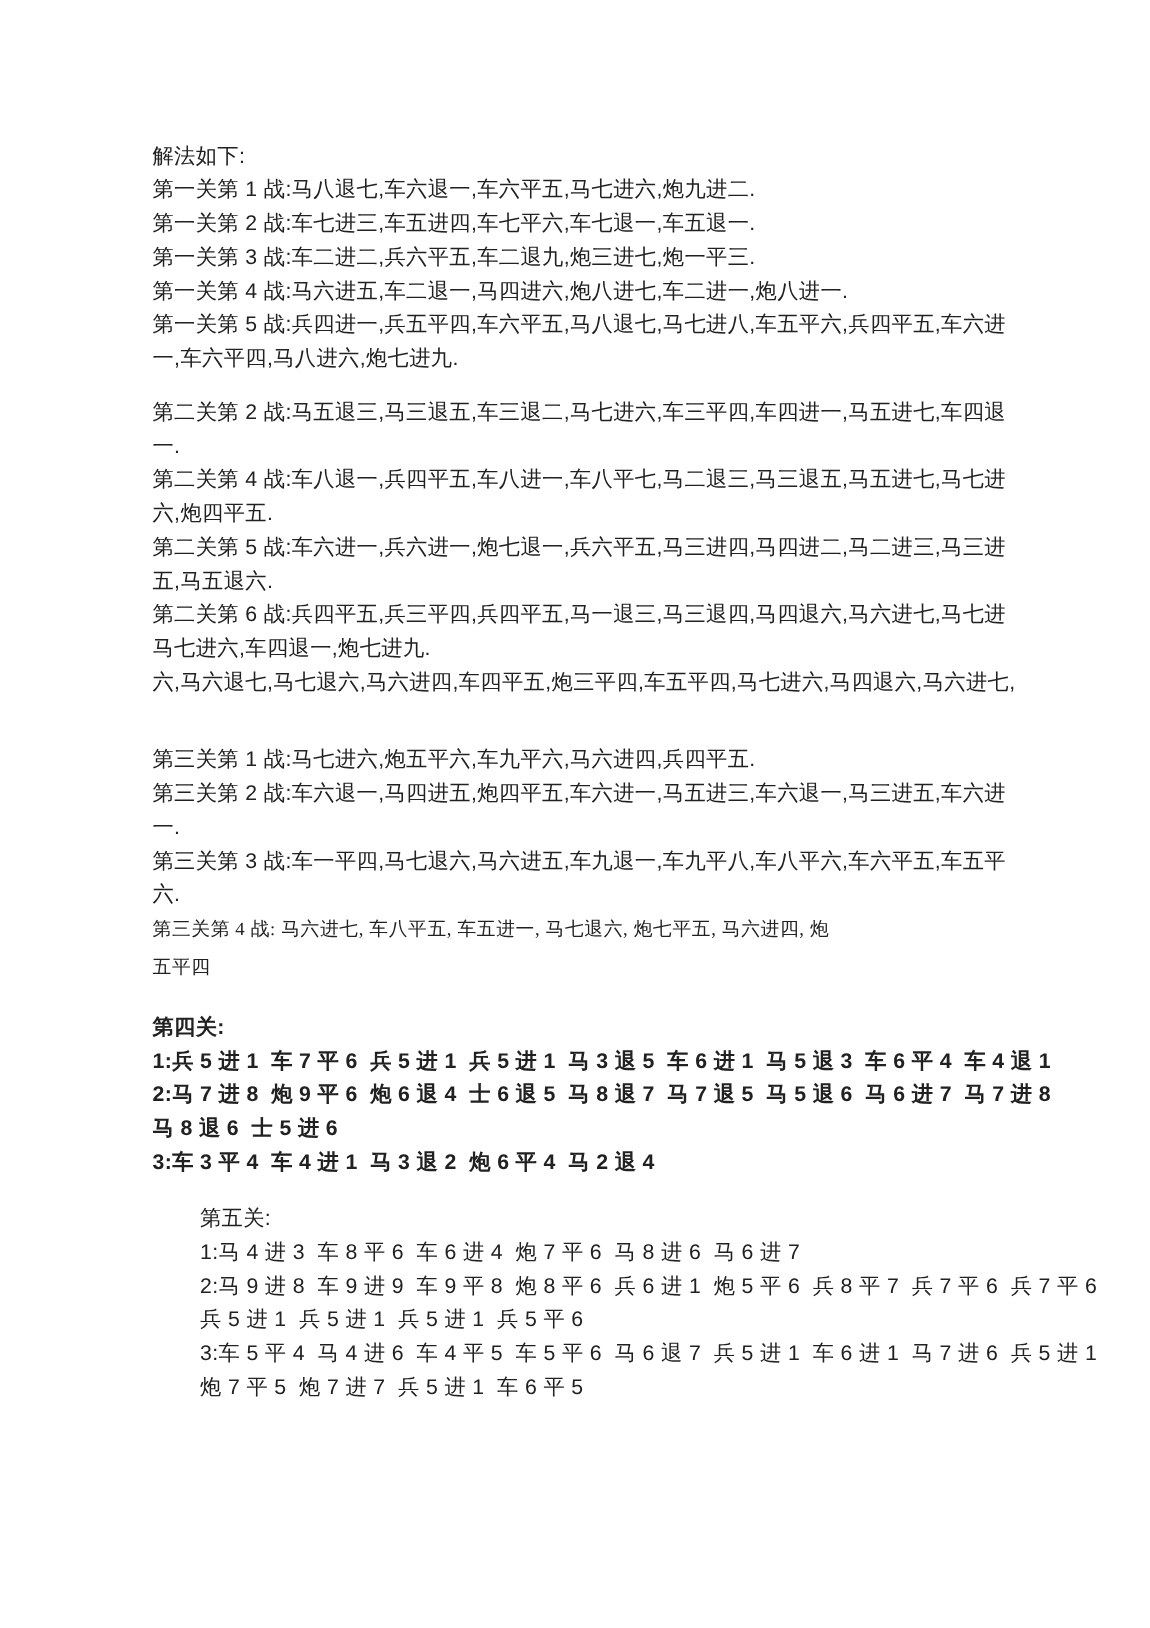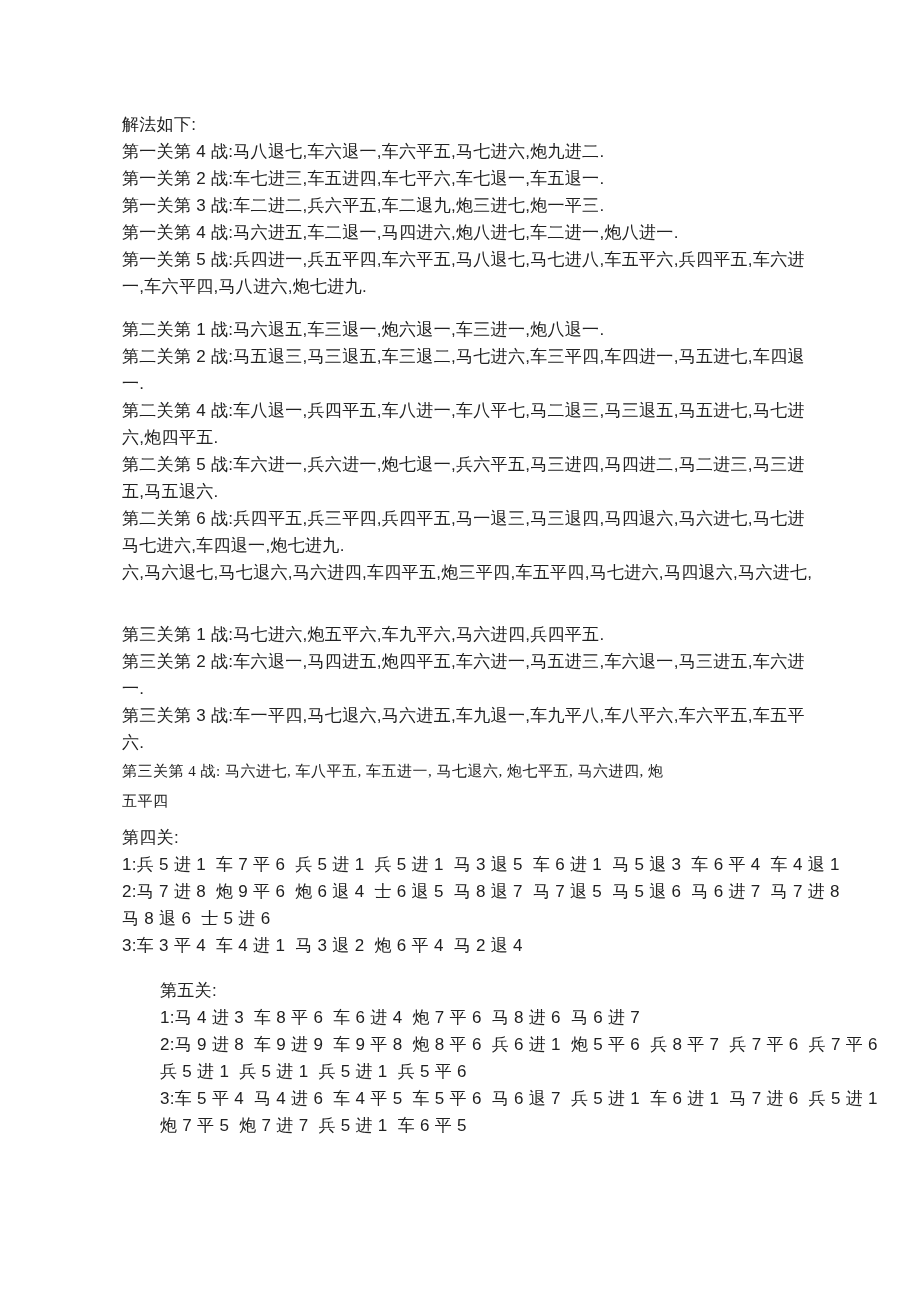--- a/index.html
+++ b/index.html
@@ -25,39 +25,38 @@
   }
   .line.large {
     font-family: "Liberation Serif", "DejaVu Serif", serif;
     font-size: 15px;
     line-height: 30px;
     letter-spacing: 0.5px;
   }
   .section { margin: 0; }
   #sec-level-2 { margin-top: 16px; }
   #sec-level-3 { margin-top: 35px; }
-  #sec-level-4 { margin-top: 8px; }
+  #sec-level-4 { margin-top: 19px; font-weight: bold; }
   #sec-level-5 { margin-top: 18px; margin-left: 38px; }
 </style>
 </head>
 <body>
 
 <div class="doc">
   <div class="line">解法如下:</div>
   <div id="sections">
       <div class="section" id="sec-level-1">
-        <div class="line">第一关第 4 战:马八退七,车六退一,车六平五,马七进六,炮九进二.</div>
+        <div class="line">第一关第 1 战:马八退七,车六退一,车六平五,马七进六,炮九进二.</div>
         <div class="line">第一关第 2 战:车七进三,车五进四,车七平六,车七退一,车五退一.</div>
         <div class="line">第一关第 3 战:车二进二,兵六平五,车二退九,炮三进七,炮一平三.</div>
         <div class="line">第一关第 4 战:马六进五,车二退一,马四进六,炮八进七,车二进一,炮八进一.</div>
         <div class="line">第一关第 5 战:兵四进一,兵五平四,车六平五,马八退七,马七进八,车五平六,兵四平五,车六进</div>
         <div class="line">一,车六平四,马八进六,炮七进九.</div>
       </div>
       <div class="section" id="sec-level-2">
-        <div class="line">第二关第 1 战:马六退五,车三退一,炮六退一,车三进一,炮八退一.</div>
         <div class="line">第二关第 2 战:马五退三,马三退五,车三退二,马七进六,车三平四,车四进一,马五进七,车四退</div>
         <div class="line">一.</div>
         <div class="line">第二关第 4 战:车八退一,兵四平五,车八进一,车八平七,马二退三,马三退五,马五进七,马七进</div>
         <div class="line">六,炮四平五.</div>
         <div class="line">第二关第 5 战:车六进一,兵六进一,炮七退一,兵六平五,马三进四,马四进二,马二进三,马三进</div>
         <div class="line">五,马五退六.</div>
         <div class="line">第二关第 6 战:兵四平五,兵三平四,兵四平五,马一退三,马三退四,马四退六,马六进七,马七进</div>
         <div class="line">马七进六,车四退一,炮七进九.</div>
         <div class="line">六,马六退七,马七退六,马六进四,车四平五,炮三平四,车五平四,马七进六,马四退六,马六进七,</div>
       </div>

